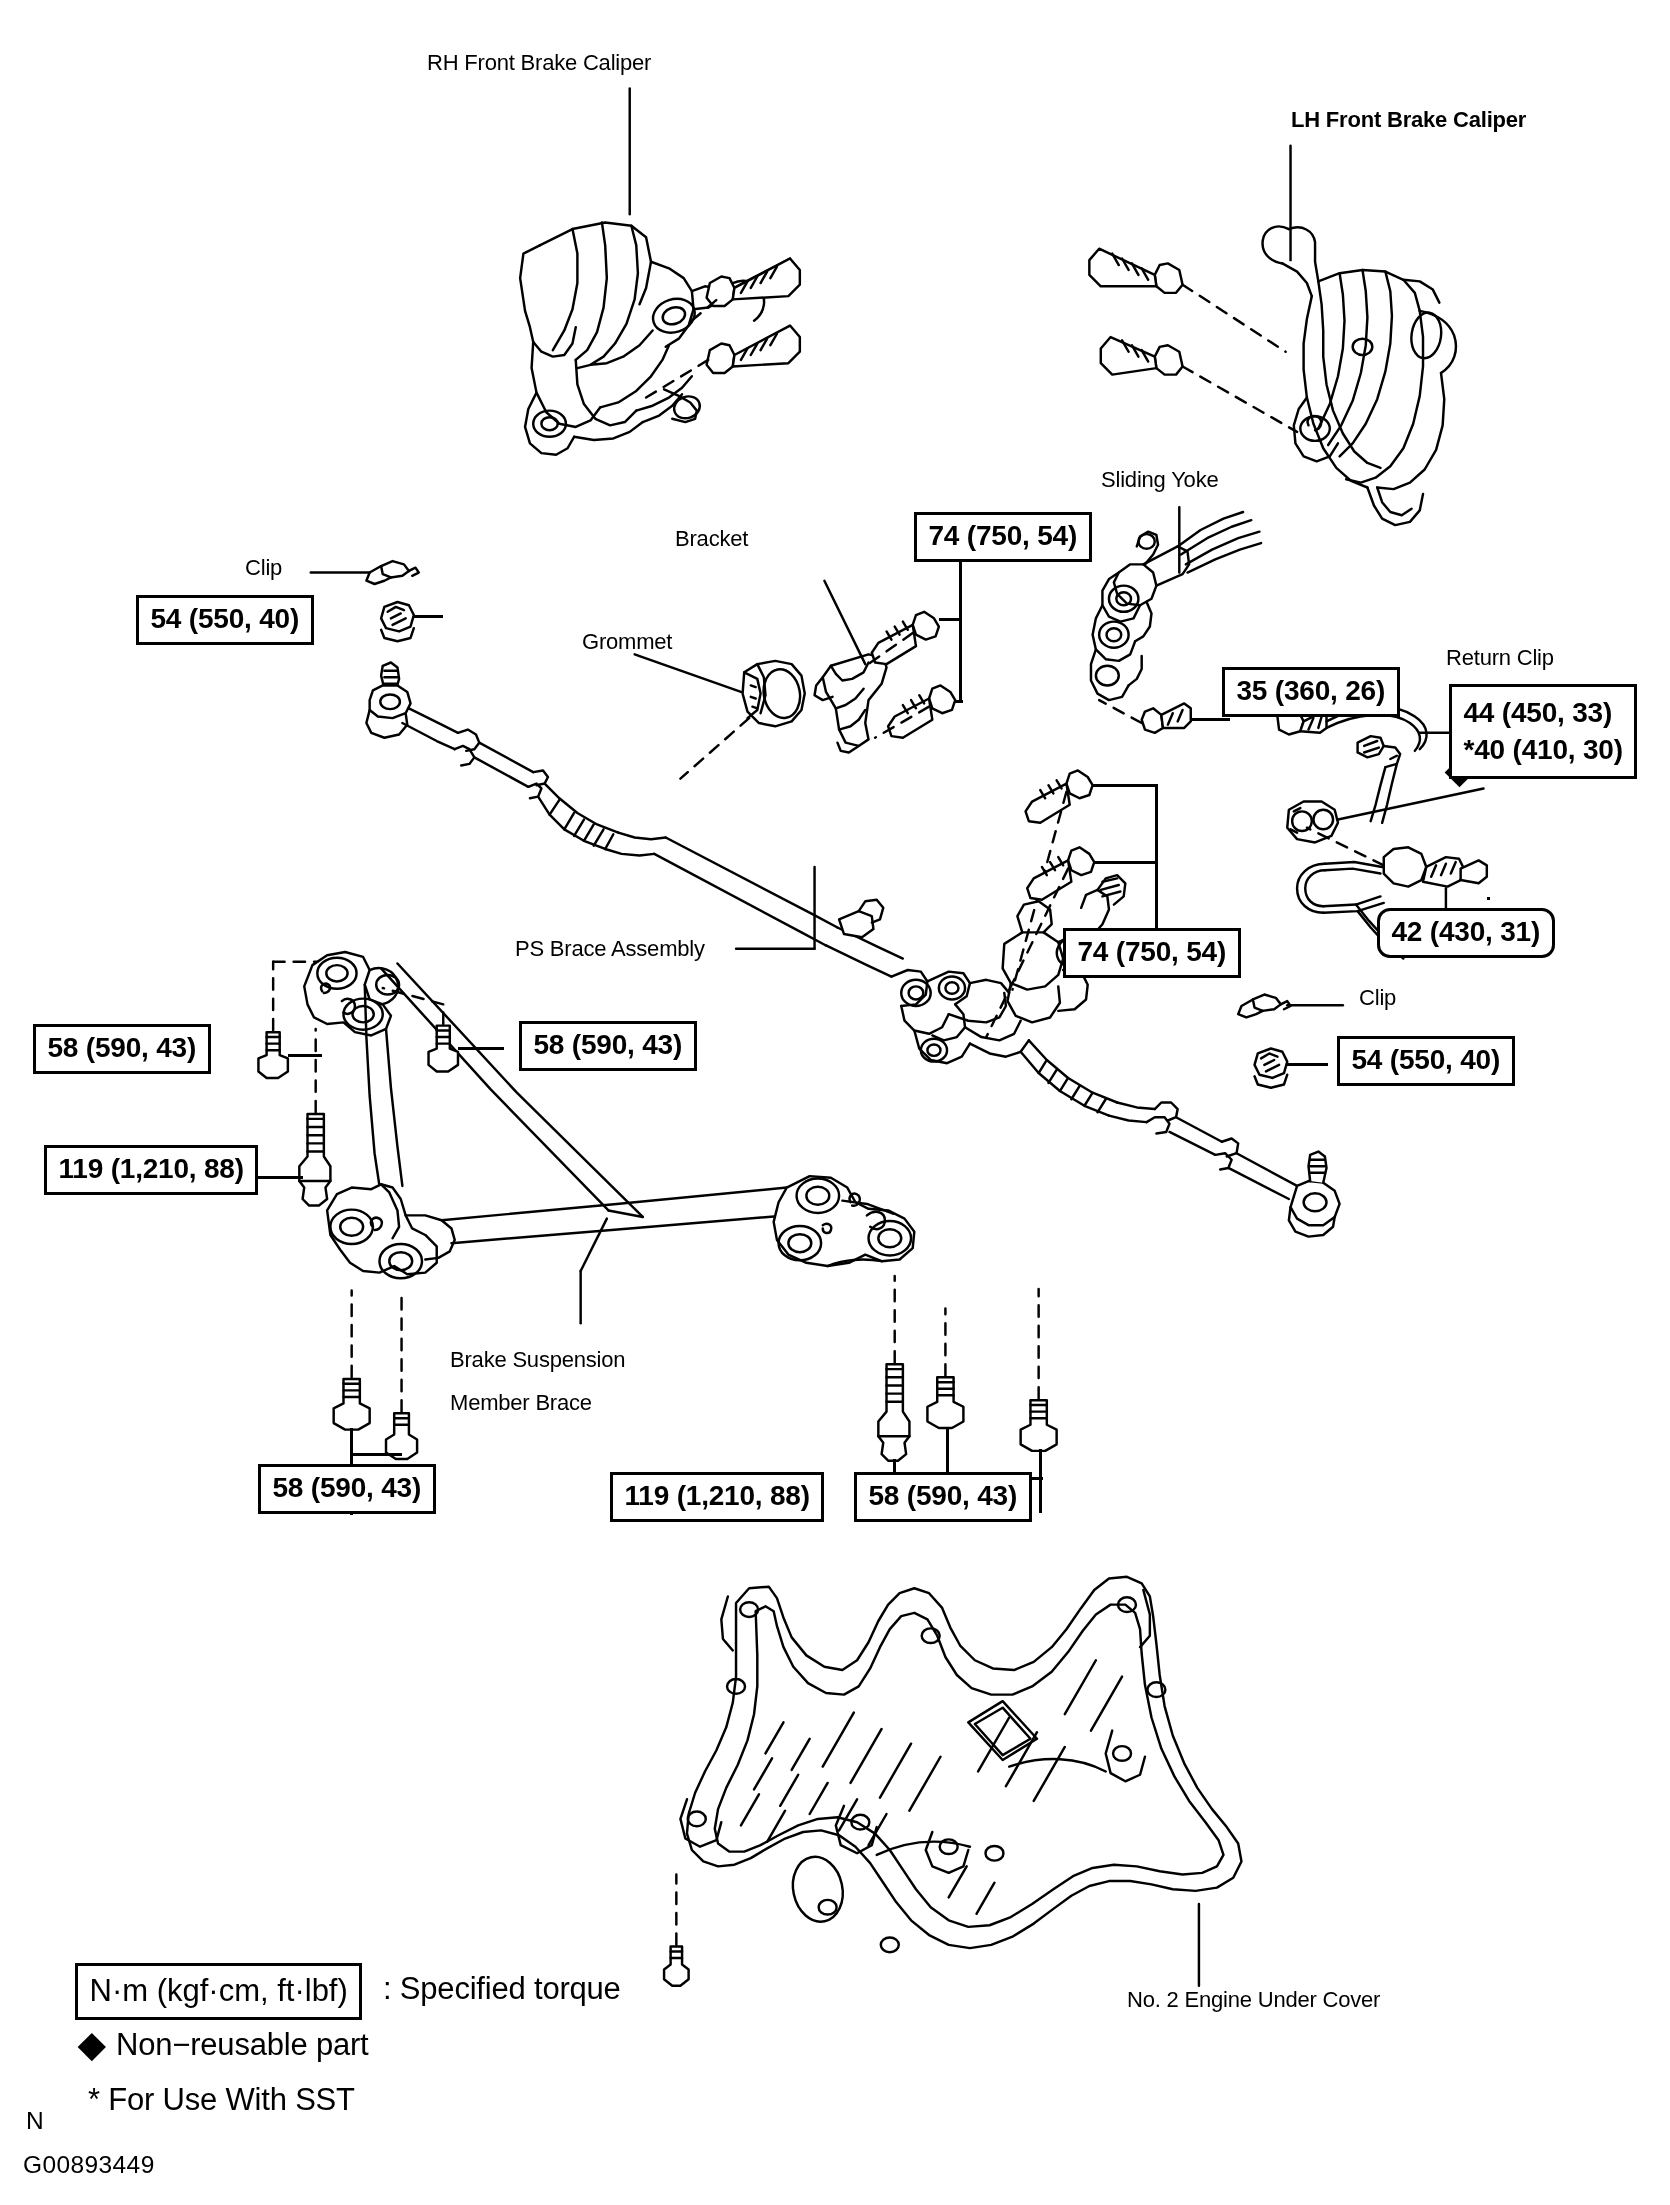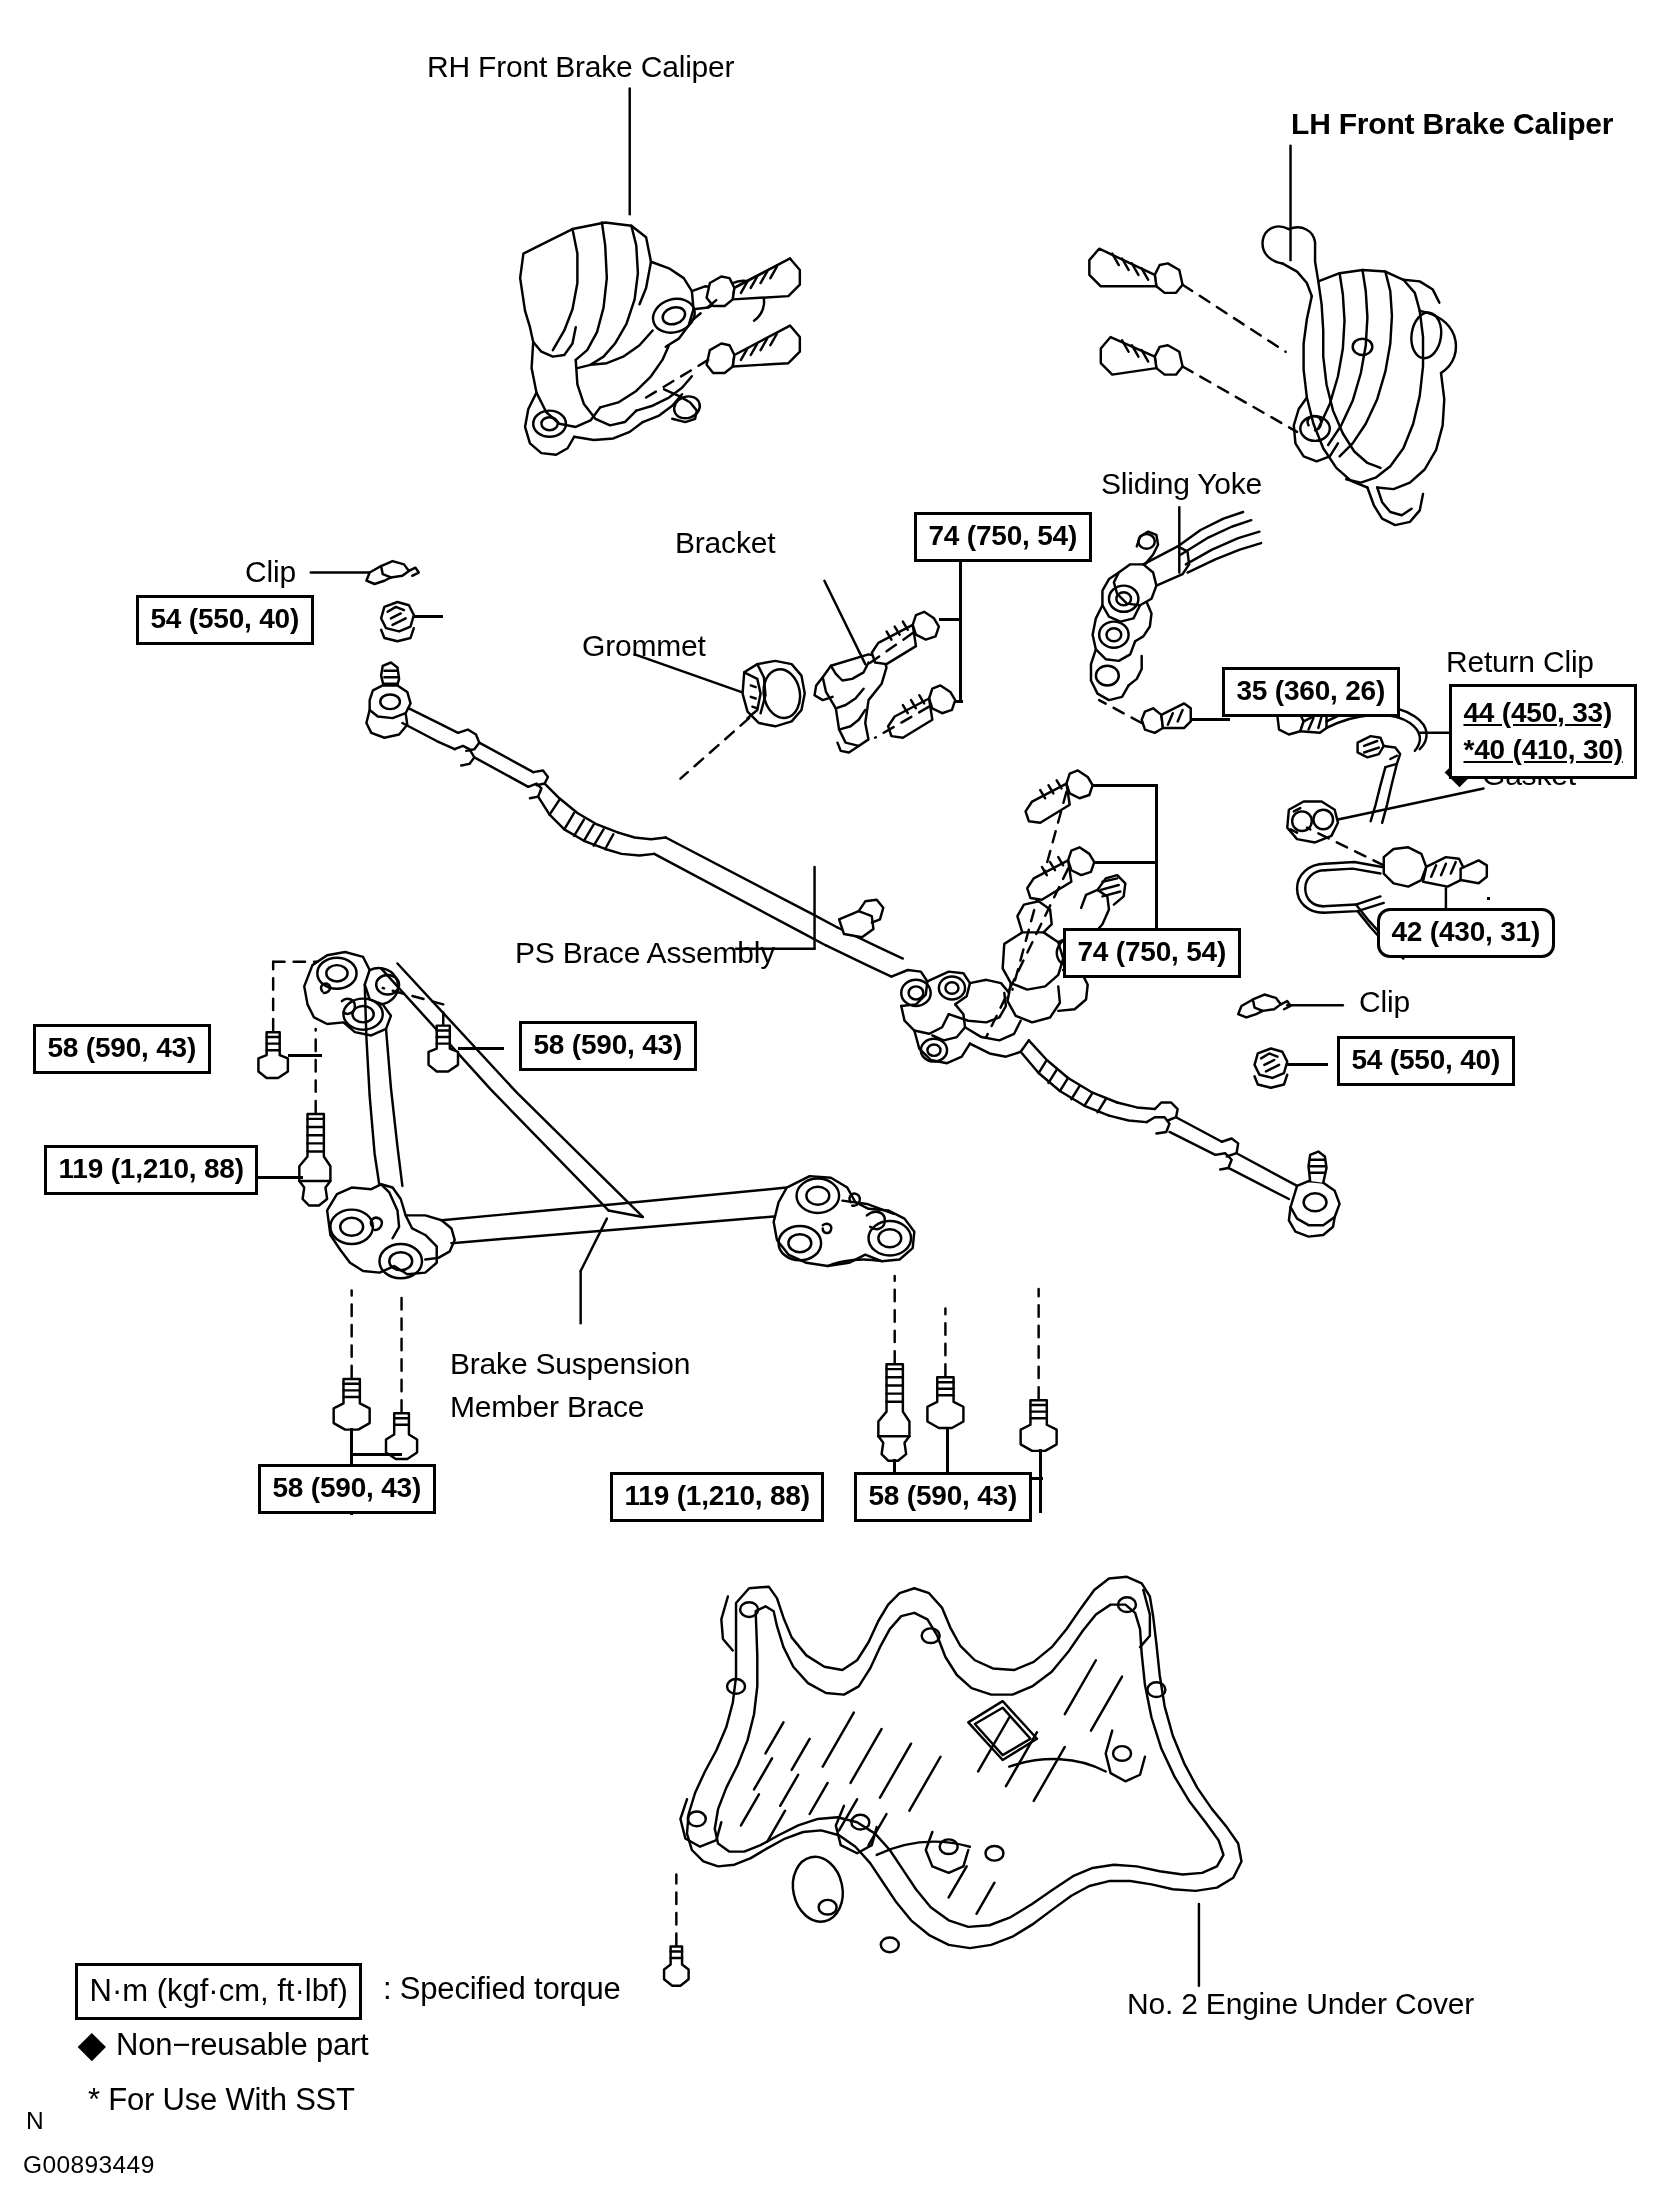--- a/index.html
+++ b/index.html
@@ -9,21 +9,21 @@
   }
   #page{
     position:relative;
     width:1670px;
     height:2205px;
     background:#ffffff;
     overflow:hidden;
   }
   .lbl{
     position:absolute;
-    font-size:30px;
+    font-size:22px;
     line-height:1.05;
     white-space:nowrap;
     color:#000;
     letter-spacing:-0.2px;
   }
   .tq{
     position:absolute;
     border:3.3px solid #000;
     background:#fff;
     font-weight:bold;
@@ -599,21 +599,21 @@
   <div class="lbl" style="left:450px;top:1391px;">Member Brace</div>
 
   <div class="lbl" style="left:1127px;top:1988px;">No. 2 Engine Under Cover</div>
 
   <div class="tq" style="left:136px;top:595px;">54 (550, 40)</div>
 
   <div class="tq" style="left:914px;top:512px;">74 (750, 54)</div>
 
   <div class="tq" style="left:1222px;top:667px;">35 (360, 26)</div>
 
-  <div class="tq two" style="left:1449px;top:684px;text-decoration:underline;">
+  <div class="tq two" style="left:1449px;top:684px;">
     <div>44 (450, 33)</div>
     <div>*40 (410, 30)</div>
   </div>
 
   <div class="tq" style="left:1377px;top:908px;border-radius:13px;">42 (430, 31)</div>
 
   <div class="tq" style="left:1063px;top:928px;">74 (750, 54)</div>
 
   <div class="tq" style="left:1337px;top:1036px;">54 (550, 40)</div>
 

